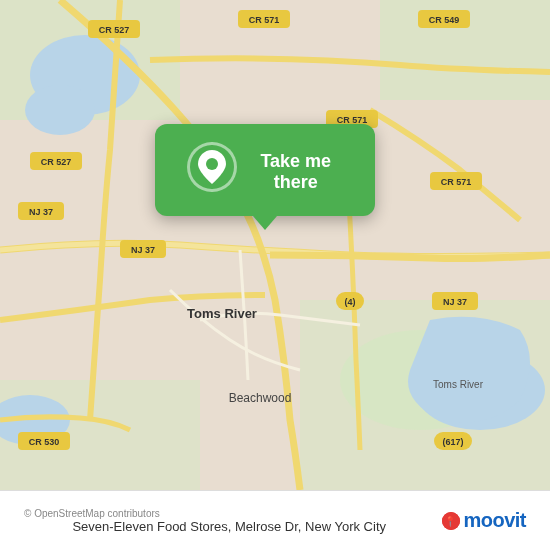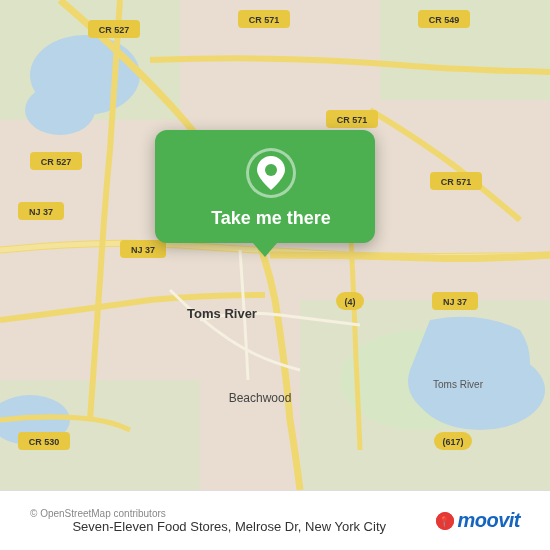--- a/index.html
+++ b/index.html
@@ -21,27 +21,27 @@
 
     
     #map-svg {
       width: 100%;
       height: 100%;
     }
 
     
     #popup-card {
       position: absolute;
-      top: 130px;
+      top: 124px;
       left: 155px;
       width: 220px;
       background: #4caf50;
       border-radius: 12px;
       display: flex;
-      flex-direction: column;
+      flex-direction: row;
       align-items: center;
       padding: 18px 20px 14px 32px;
       box-shadow: 0 4px 16px rgba(0,0,0,0.3);
     }
 
     #location-icon-wrap {
       width: 50px;
       height: 50px;
       background: #4caf50;
       border-radius: 50%;
@@ -64,21 +64,21 @@
       border-top: 14px solid #4caf50;
     }
 
     
     #bottom-bar {
       width: 550px;
       height: 60px;
       background: #fff;
       display: flex;
       align-items: center;
-      padding: 0 30px;
+      padding: 0 24px;
       border-top: 1px solid #ddd;
       gap: 8px;
     }
 
     #location-name {
       flex: 1;
       font-size: 13px;
       color: #333;
       font-weight: 500;
       white-space: nowrap;
@@ -242,21 +242,20 @@
     font-size: 18px;
     font-weight: 600;
     text-align: center;
     cursor: pointer;
   }
   #moovit-text {
     font-size: 20px;
     font-weight: 800;
     color: #1565c0;
     letter-spacing: -0.5px;
-    font-style: italic;
     text-align: right;
   }
   #location-name {
     font-size: 13px;
     color: #333;
     font-weight: 500;
     white-space: nowrap;
     overflow: hidden;
     text-overflow: ellipsis;
   }

